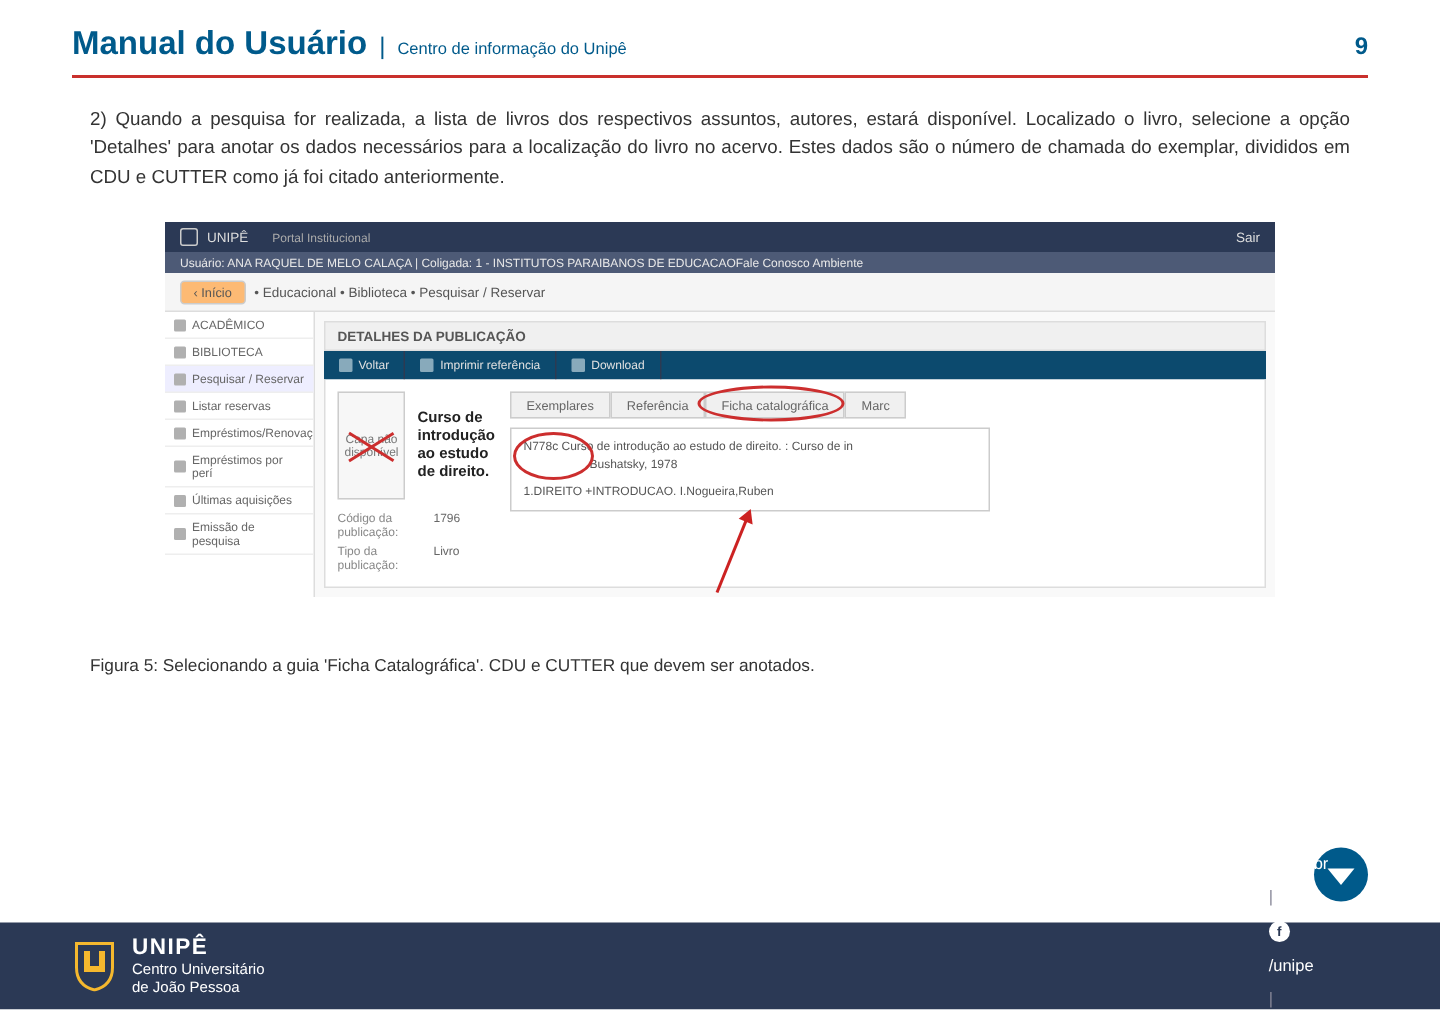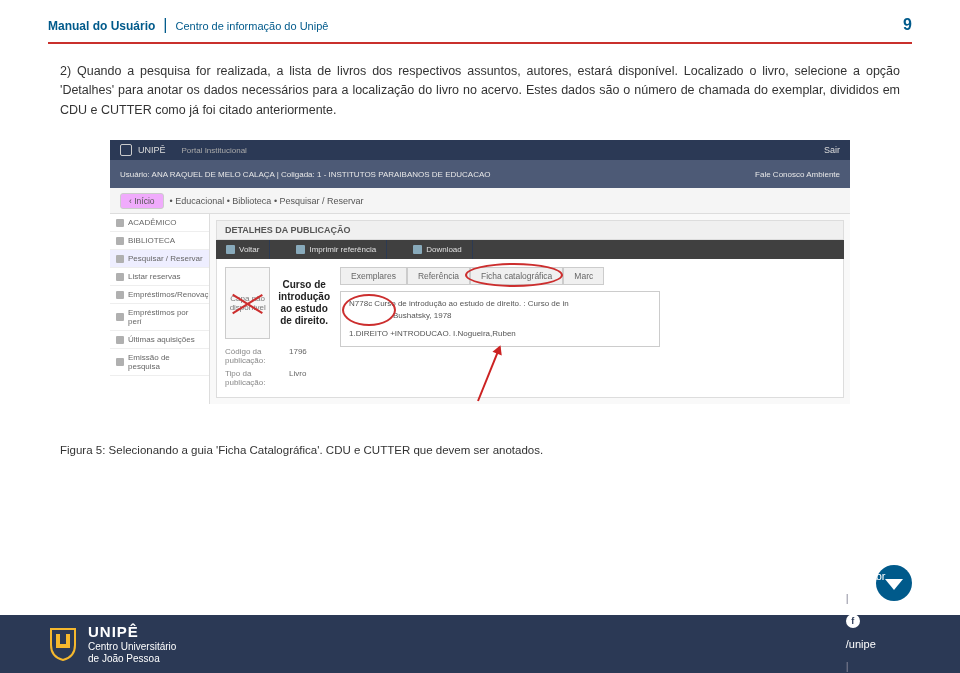--- a/index.html
+++ b/index.html
@@ -1,51 +1,51 @@
 <!DOCTYPE html>
 <html><head>
 <meta charset="utf-8">
 <style>
   * { margin: 0; padding: 0; box-sizing: border-box; }
   body { font-family: Arial, sans-serif; background: #fff; width: 960px; height: 673px; position: relative; overflow: hidden; }
   
   .header { padding: 16px 48px 8px 48px; display: flex; justify-content: space-between; align-items: baseline; }
   .header-left { display: flex; align-items: baseline; gap: 8px; }
-  .header-title { color: #005a8b; font-weight: bold; font-size: 12px; }
+  .header-title { color: #005a8b; font-weight: bold; font-size: 22px; }
   .header-divider-pipe { color: #005a8b; font-size: 16px; }
   .header-subtitle { color: #005a8b; font-size: 11px; }
   .page-number { color: #005a8b; font-weight: bold; font-size: 16px; }
   .header-divider { height: 2px; background: #c9302c; margin: 0 48px 0 48px; }
   
   .content { padding: 18px 60px 0 60px; }
   .body-text { color: #333; font-size: 12.5px; line-height: 1.55; text-align: justify; }
   
   .screenshot-container { margin: 20px auto 0 auto; width: 740px; }
   .ss-topbar { background: #2b3955; height: 20px; display: flex; align-items: center; justify-content: space-between; padding: 0 10px; color: #ddd; font-size: 9px; }
   .ss-topbar-left { display: flex; align-items: center; gap: 6px; }
   .ss-logo { width: 12px; height: 12px; border: 1.5px solid #ccc; border-radius: 2px; }
-  .ss-userbar { background: #4d5a76; height: 28px; display: flex; align-items: center; justify-content: space-between; padding: 0 10px; color: #e8e8e8; font-size: 8px; }
+  .ss-userbar { background: #4d5a76; height: 14px; display: flex; align-items: center; padding: 0 10px; color: #e8e8e8; font-size: 8px; }
   .ss-breadcrumb { background: #f5f5f5; height: 26px; display: flex; align-items: center; padding: 0 10px; font-size: 9px; color: #555; gap: 6px; border-bottom: 1px solid #ddd; }
-  .ss-bc-btn { background: #f0abfc; border: 1px solid #ccc; padding: 2px 8px; border-radius: 3px; font-size: 8.5px; }
+  .ss-bc-btn { background: #fdba74; border: 1px solid #ccc; padding: 2px 8px; border-radius: 3px; font-size: 8.5px; }
   .ss-body { display: flex; background: #f9f9f9; min-height: 190px; }
   .ss-sidebar { width: 100px; background: #fff; border-right: 1px solid #ddd; font-size: 8px; color: #666; }
   .ss-side-item { padding: 4px 6px; border-bottom: 1px solid #eee; display: flex; align-items: center; gap: 4px; }
   .ss-side-icon { width: 8px; height: 8px; background: #b0b0b0; border-radius: 1px; flex-shrink: 0; }
   .ss-main { flex: 1; padding: 6px; }
   .ss-panel-title { background: #f0f0f0; padding: 4px 8px; font-size: 9px; font-weight: bold; color: #555; border: 1px solid #ddd; }
-  .ss-toolbar { background: #404040; display: flex; gap: 16px; margin-top: 0; }
+  .ss-toolbar { background: #0c4a6e; display: flex; gap: 0; margin-top: 0; }
   .ss-tb-btn { color: #e0e0e0; font-size: 8px; padding: 5px 10px; display: flex; align-items: center; gap: 4px; border-right: 1px solid #2c3a52; }
   .ss-tb-icon { width: 9px; height: 9px; background: #8ab; border-radius: 1px; }
   .ss-detail-area { display: flex; background: #fff; border: 1px solid #ddd; border-top: none; padding: 8px; gap: 10px; position: relative; }
   .ss-thumb-col { width: 105px; display: flex; flex-direction: column; gap: 6px; }
   .ss-thumb { width: 58px; height: 72px; border: 1px solid #ccc; background: #f7f7f7; display: flex; align-items: center; justify-content: center; font-size: 8px; color: #777; text-align: center; line-height: 1.2; position: relative; }
   .ss-thumb-x::before, .ss-thumb-x::after { content: ''; position: absolute; left: 4px; right: 4px; top: 50%; height: 2px; background: #cc2e2e; }
   .ss-thumb-x::before { transform: rotate(32deg); }
   .ss-thumb-x::after { transform: rotate(-32deg); }
-  .ss-thumb-title { font-size: 10px; font-weight: bold; color: #222; text-align: center; line-height: 1.2; }
+  .ss-thumb-title { font-size: 10px; font-weight: bold; color: #222; text-align: left; line-height: 1.2; }
   .ss-meta { font-size: 8px; color: #666; }
   .ss-meta-row { display: flex; padding: 2px 0; }
   .ss-meta-label { width: 64px; color: #888; }
   .ss-tabs { display: flex; gap: 0; margin-bottom: 6px; position: relative; }
   .ss-tab { font-size: 8.5px; padding: 3px 10px; background: #f0f0f0; border: 1px solid #ccc; color: #666; }
   .ss-tab.circled { position: relative; }
   .ss-tab-circle { position: absolute; border: 2px solid #cc2e2e; border-radius: 50%; width: 98px; height: 24px; top: -5px; left: -6px; pointer-events: none; }
   .ss-card { border: 1px solid #ccc; padding: 6px 8px; font-size: 8px; color: #555; line-height: 1.5; position: relative; width: 320px; }
   .ss-card-circle { position: absolute; border: 2px solid #cc2e2e; border-radius: 50%; width: 54px; height: 32px; top: 2px; left: 1px; pointer-events: none; }
   .ss-arrow { position: absolute; width: 2px; height: 58px; background: #c22; left: 260px; bottom: -4px; transform-origin: bottom; transform: rotate(22deg); }

